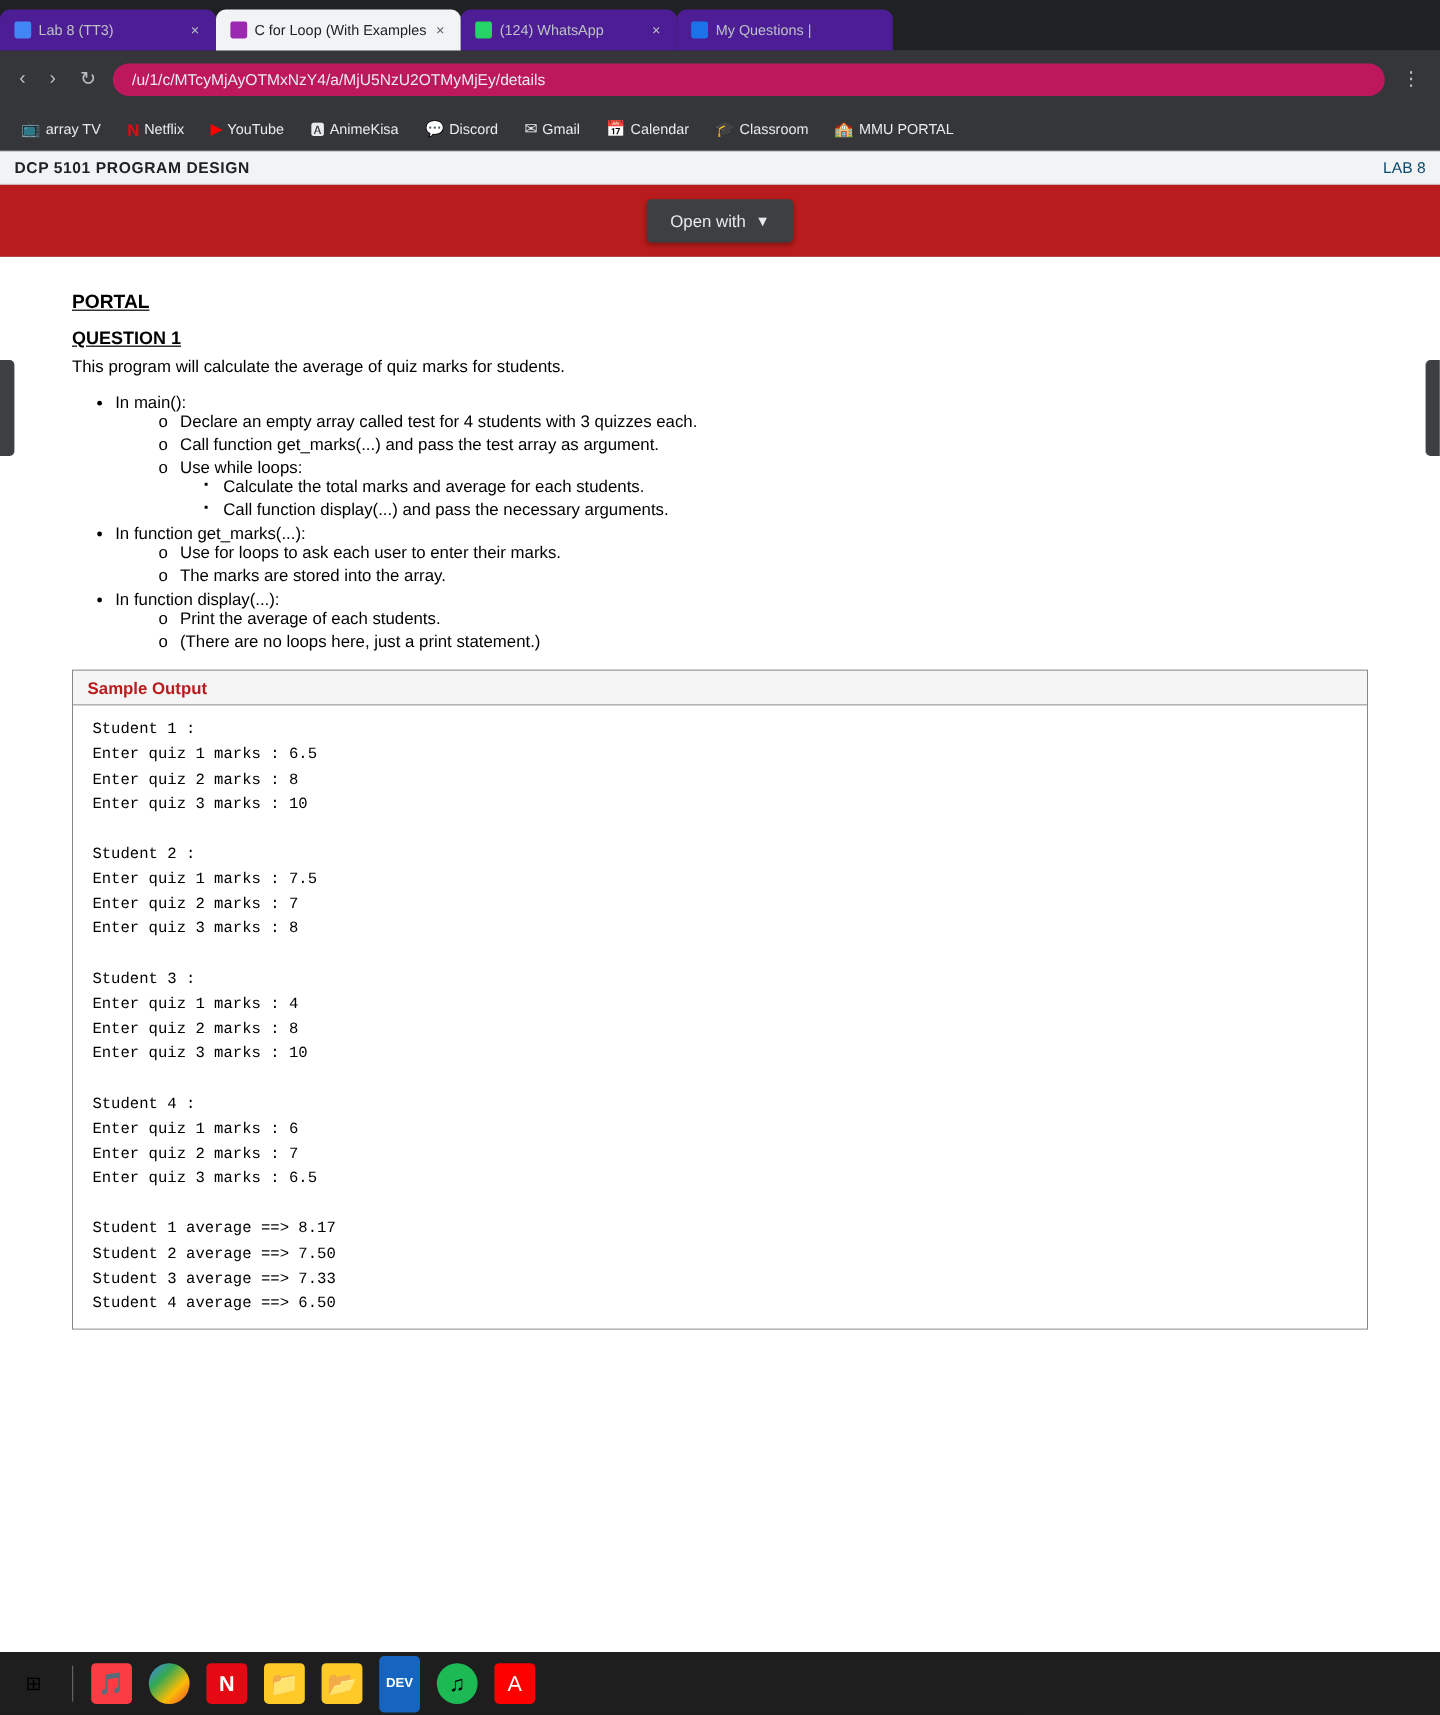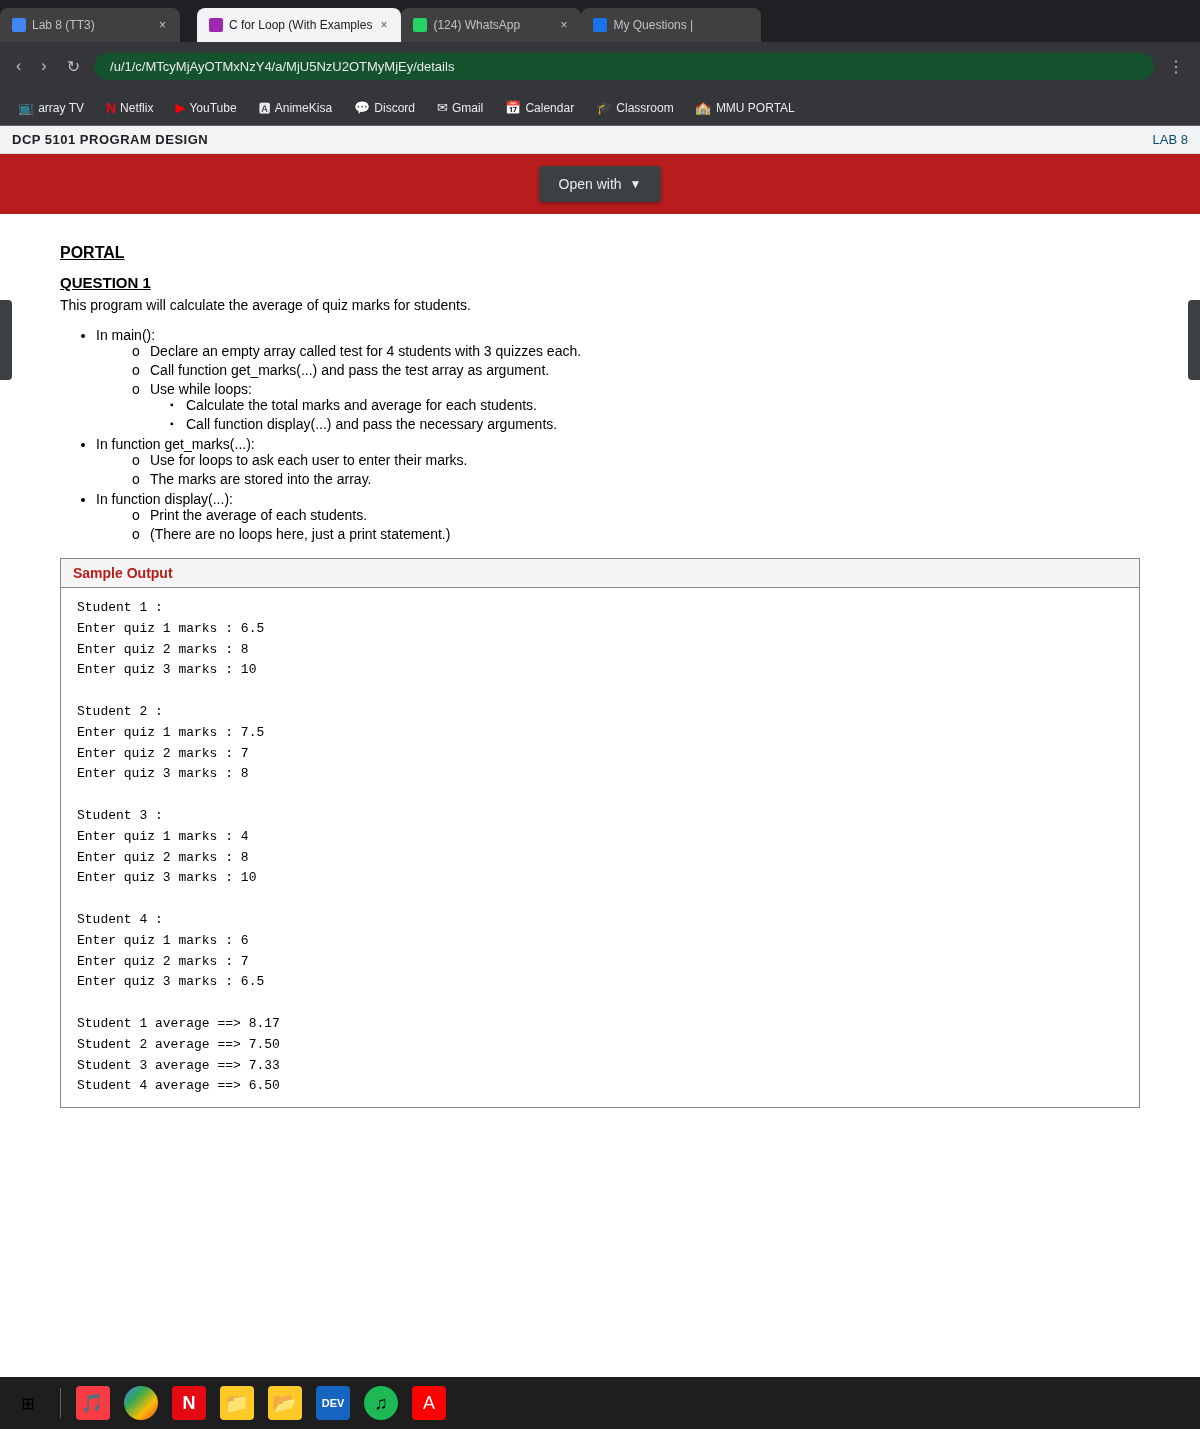--- a/index.html
+++ b/index.html
@@ -3,36 +3,36 @@
   <meta charset="utf-8">
   <style>
     * { margin: 0; padding: 0; box-sizing: border-box; }
     body { font-family: Arial, sans-serif; background: #202124; width: 1200px; min-height: 1429px; overflow-x: hidden; }
 
     
     .browser-chrome { background: #35363a; width: 100%; }
 
     
     .tab-bar { display: flex; align-items: flex-end; background: #202124; padding: 8px 0 0 0; height: 42px; }
-    .tab { display: flex; align-items: center; background: #404040; border-radius: 8px 8px 0 0; padding: 0 12px; height: 34px; font-size: 12px; color: #bdc1c6; min-width: 180px; max-width: 220px; position: relative; cursor: pointer; gap: 6px; }
-    .tab.active { background: #f1f3f4; color: #202124; margin-left: 17px; }
+    .tab { display: flex; align-items: center; background: #4c1d95; border-radius: 8px 8px 0 0; padding: 0 12px; height: 34px; font-size: 12px; color: #bdc1c6; min-width: 180px; max-width: 220px; position: relative; cursor: pointer; gap: 6px; }
+    .tab.active { background: #f1f3f4; color: #202124; }
     .tab-icon { width: 14px; height: 14px; border-radius: 2px; flex-shrink: 0; }
     .tab-icon.blue { background: #4285f4; }
     .tab-icon.purple { background: #9c27b0; }
     .tab-icon.green { background: #25d366; }
     .tab-icon.dark-blue { background: #1a73e8; }
     .tab-label { flex: 1; overflow: hidden; white-space: nowrap; text-overflow: ellipsis; font-size: 12px; }
     .tab-close { font-size: 12px; color: #bdc1c6; cursor: pointer; padding: 2px; border-radius: 50%; }
     .tab.active .tab-close { color: #5f6368; }
     .tab-separator { flex: 1; }
 
     
     .nav-bar { display: flex; align-items: center; background: #35363a; padding: 6px 10px; gap: 8px; height: 48px; }
     .nav-btn { background: none; border: none; color: #bdc1c6; font-size: 16px; cursor: pointer; padding: 4px 6px; border-radius: 4px; }
-    .address-bar { flex: 1; background: #14532d; border-radius: 20px; padding: 6px 16px; color: #e8eaed; font-size: 13px; display: flex; align-items: center; gap: 8px; }
+    .address-bar { flex: 1; background: #be185d; border-radius: 20px; padding: 6px 16px; color: #e8eaed; font-size: 13px; display: flex; align-items: center; gap: 8px; }
     .address-bar-text { color: #e8eaed; font-size: 13px; }
     .nav-icons { display: flex; gap: 4px; }
     .nav-icon-btn { background: none; border: none; color: #bdc1c6; font-size: 16px; cursor: pointer; padding: 4px 6px; border-radius: 4px; }
 
     
     .bookmarks-bar { display: flex; align-items: center; background: #35363a; padding: 4px 10px; gap: 6px; height: 36px; border-bottom: 1px solid #5f6368; overflow: hidden; }
     .bookmark-item { display: flex; align-items: center; gap: 4px; padding: 3px 8px; border-radius: 4px; cursor: pointer; color: #e8eaed; font-size: 12px; white-space: nowrap; }
     .bookmark-icon { font-size: 13px; }
     .bookmark-netflix { color: #e50914; font-weight: bold; font-size: 14px; }
     .bookmark-yt { color: #ff0000; }
@@ -72,21 +72,21 @@
 
     
     .page-nav { display: flex; justify-content: center; align-items: center; padding: 20px 0; background: white; }
 
     
     .taskbar { background: #1e1e1e; height: 52px; display: flex; align-items: center; padding: 0 8px; gap: 8px; position: fixed; bottom: 0; width: 1200px; }
     .taskbar-btn { display: flex; align-items: center; justify-content: center; width: 40px; height: 40px; border-radius: 4px; cursor: pointer; background: transparent; }
     .taskbar-icon-chrome { background: linear-gradient(135deg, #4285f4, #34a853, #fbbc05, #ea4335); border-radius: 50%; width: 34px; height: 34px; }
     .taskbar-icon-netflix { background: #e50914; border-radius: 4px; color: white; font-size: 18px; font-weight: bold; display: flex; align-items: center; justify-content: center; width: 34px; height: 34px; }
     .taskbar-icon-folder { background: #ffca28; border-radius: 4px; width: 34px; height: 34px; display: flex; align-items: center; justify-content: center; font-size: 20px; }
-    .taskbar-icon-dev { background: #1565c0; border-radius: 4px; width: 34px; height: 34px; display: flex; align-items: center; justify-content: center; font-size: 11px; color: white; font-weight: bold; }
+    .taskbar-icon-dev { background: #1565c0; border-radius: 4px; width: 34px; height: 47px; display: flex; align-items: center; justify-content: center; font-size: 11px; color: white; font-weight: bold; }
     .taskbar-icon-spotify { background: #1db954; border-radius: 50%; width: 34px; height: 34px; display: flex; align-items: center; justify-content: center; font-size: 18px; }
     .taskbar-icon-adobe { background: #ff0000; border-radius: 4px; width: 34px; height: 34px; display: flex; align-items: center; justify-content: center; font-size: 18px; }
     .taskbar-icon-music { background: #fc3c44; border-radius: 4px; width: 34px; height: 34px; display: flex; align-items: center; justify-content: center; font-size: 18px; }
     .taskbar-divider { width: 1px; height: 30px; background: #5f6368; margin: 0 4px; }
 
     .left-edge { position: fixed; left: 0; top: 300px; width: 12px; height: 80px; background: #3c4043; border-radius: 0 4px 4px 0; }
     .right-edge { position: fixed; right: 0; top: 300px; width: 12px; height: 80px; background: #3c4043; border-radius: 4px 0 0 4px; }
   </style>
 </head>
 <body>

